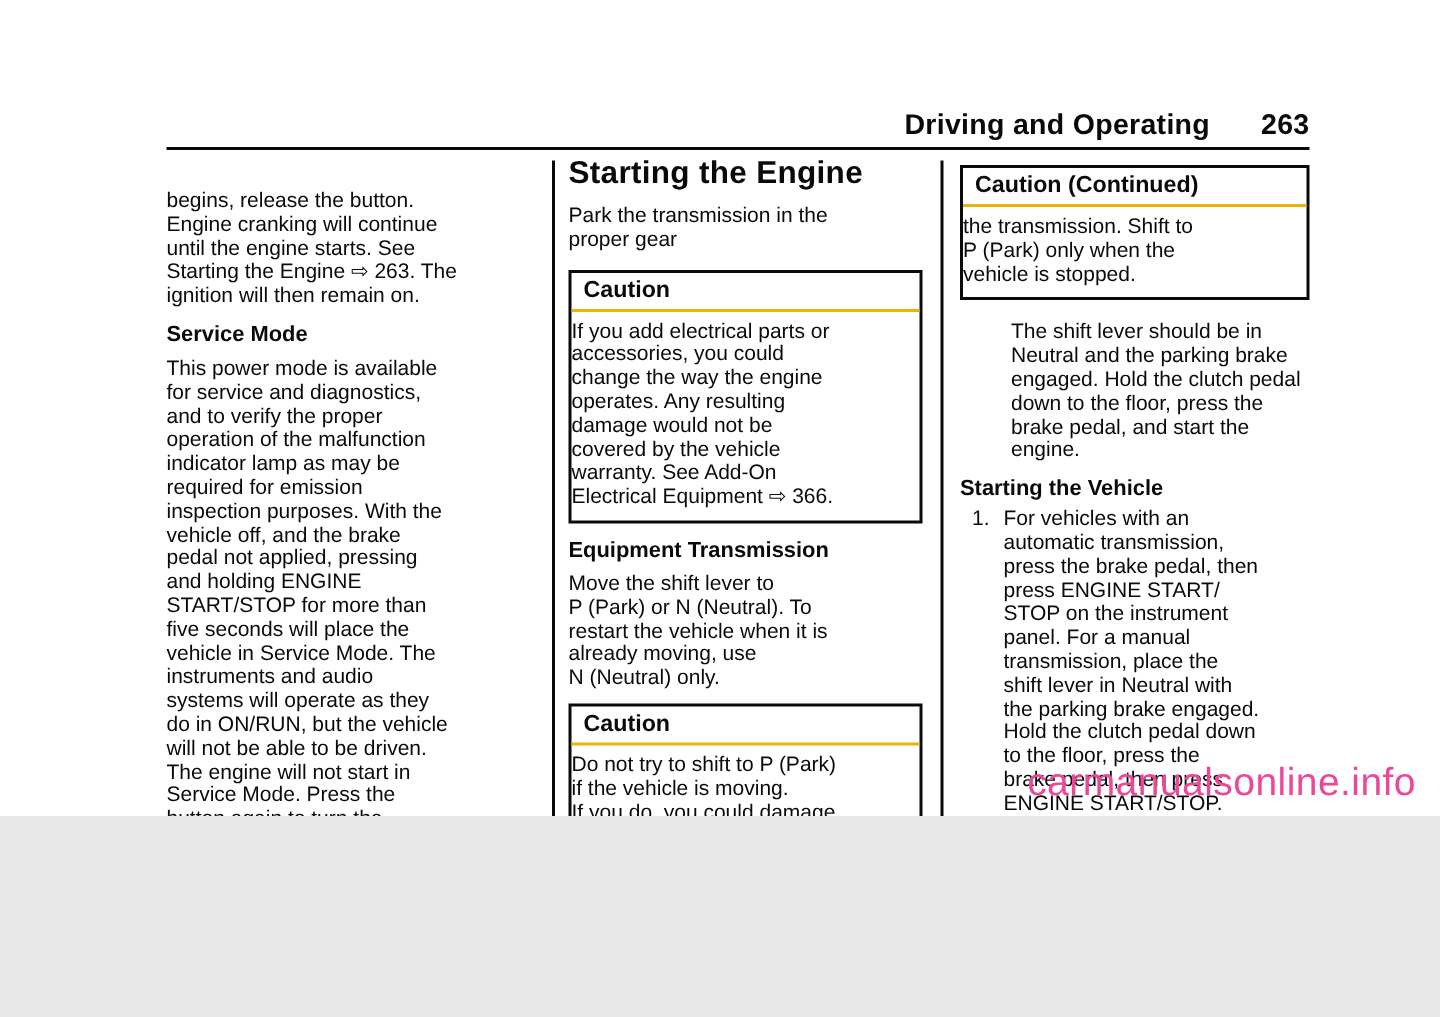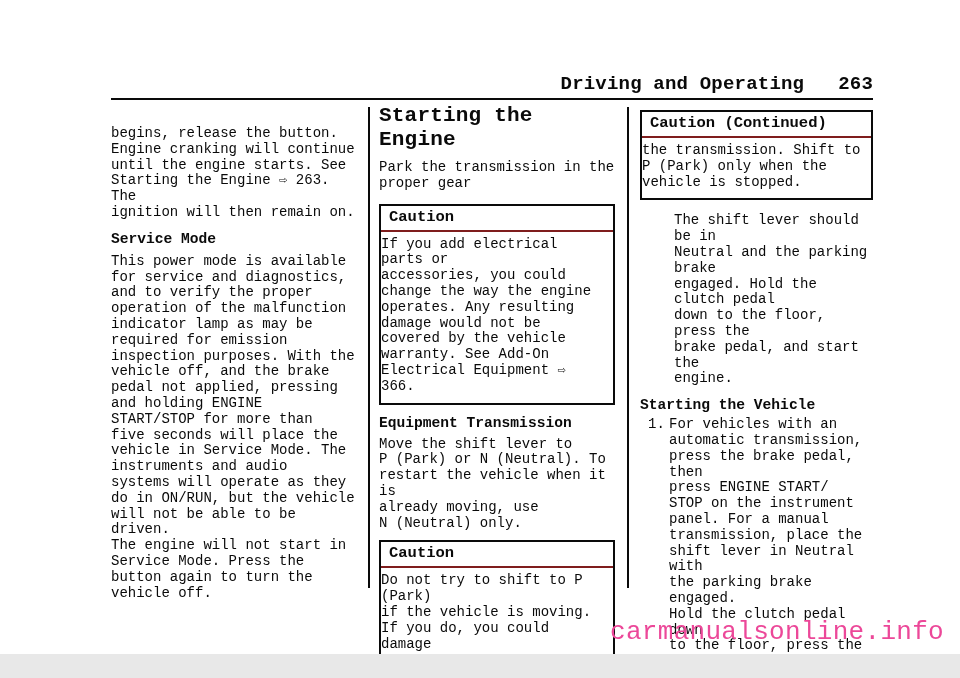--- a/index.html
+++ b/index.html
@@ -1,20 +1,20 @@
 <!DOCTYPE html>
 <html><head>
 <meta charset="utf-8">
 <style>
   html,body{margin:0;padding:0;background:#e8e8e8;}
   .page{
     position:relative;
-    width:960px;height:654px;
+    width:960px;height:544px;
     background:#ffffff;
-    font-family:Liberation Mono, monospace;
+    font-family:Liberation Sans, sans-serif;
     color:#0a0a0a;
     overflow:hidden;
     margin:0 auto;
   }
   .header-title{
     position:absolute;
     top:73px;right:87px;
     display:flex;align-items:baseline;gap:34px;
     font-size:19px;font-weight:bold;letter-spacing:.2px;
     white-space:nowrap;
@@ -46,21 +46,21 @@
     font-size:21px;font-weight:bold;line-height:24px;margin:0 0 8px 0;
     letter-spacing:.2px;
   }
   .caution-box{
     border:2px solid #0a0a0a;
     background:#ffffff;
   }
   .caution-title{
     font-size:15.5px;font-weight:bold;line-height:19px;
     padding:2px 8px 3px 8px;
-    border-bottom:2px solid #7f1d1d;
+    border-bottom:2px solid #eab308;
   }
   .caution-body{
     padding:5px 8px 8px 0;
   }
   .caution-continued-label{
     text-align:right;
     font-size:14px;line-height:15.8px;
   }
 
   

